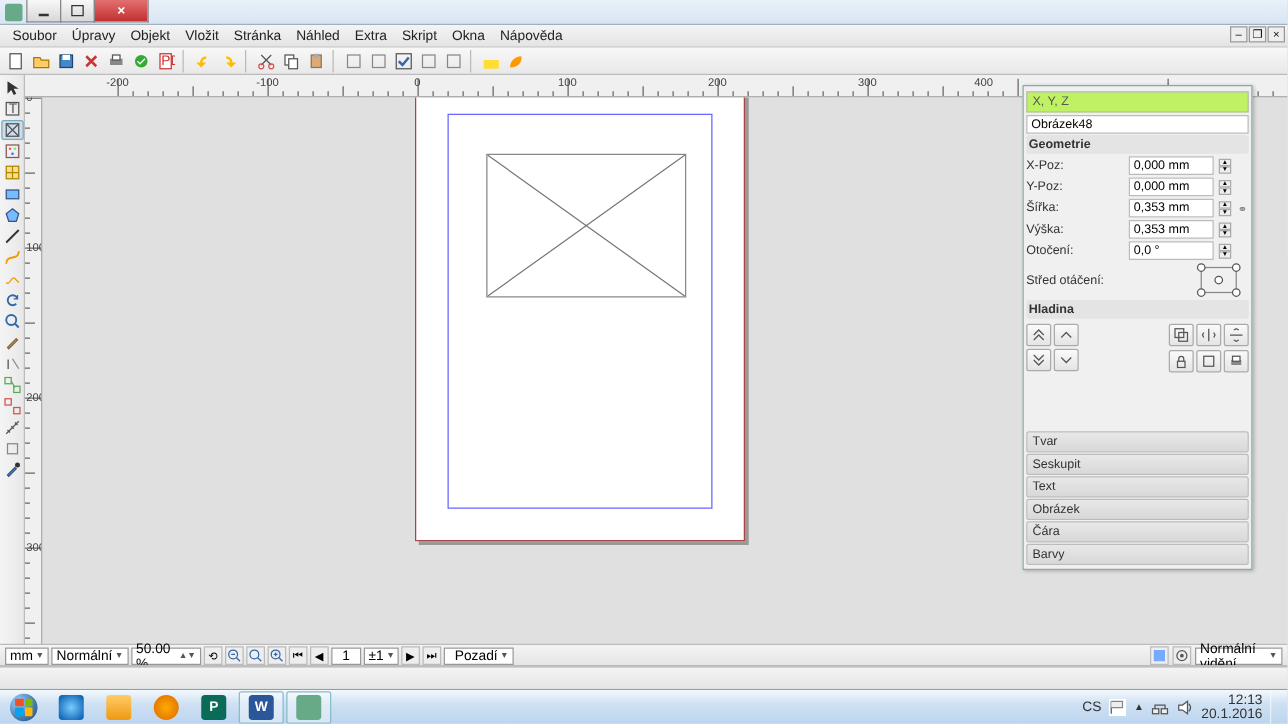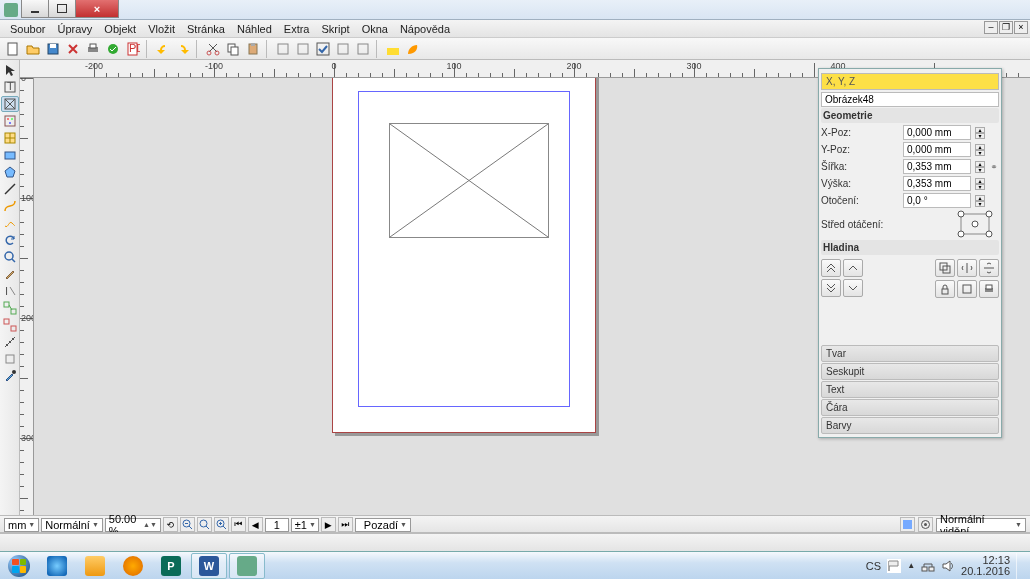--- a/index.html
+++ b/index.html
@@ -72,21 +72,21 @@
 .tray .clock{text-align:right;line-height:11px;}
 .tray .trayico{width:14px;height:14px;}
 
 
 .panel { position:absolute; right:28px; top:68px; width:184px; background:#f0f0f0; border:1px solid #8aa; box-shadow:1px 1px 3px rgba(0,0,0,0.25);}
 .panel-title{height:16px;background:linear-gradient(#e8f0f8,#d0dff0);padding:1px 4px;font-size:11px;color:#333;display:flex;align-items:center;border-bottom:1px solid #bcd;}
 .panel-title .pclose{margin-left:auto;width:12px;height:12px;border:1px solid #999;background:#eee;font-size:8px;text-align:center;line-height:10px;}
 .panel-body{padding:2px;}
 .section-hdr{background:linear-gradient(#e8e8e8,#d8d8d8);border:1px solid #bbb;padding:2px 4px;font-size:10px;color:#333;margin:1px 0;border-radius:2px;}
 .section-hdr.bold{font-weight:bold;background:#e4e4e4;border:none;padding:2px 2px;}
-.panel .xyz{border:1px solid #bbb;background:#fde047;padding:2px 4px;font-size:10px;color:#555;margin:2px 0;}
+.panel .xyz{border:1px solid #bbb;background:#bef264;padding:2px 4px;font-size:10px;color:#555;margin:2px 0;}
 .panel input[type=text]{width:100%;border:1px solid #bbb;padding:1px 3px;font-size:10px;background:#fff;}
 .field-row{display:flex;align-items:center;margin:2px 0;gap:4px;}
 .field-row .lbl{flex:1;font-size:10px;color:#333;}
 .field-row .val{width:68px;border:1px solid #bbb;background:#fff;padding:1px 3px;font-size:10px;}
 .field-row .spin{width:10px;display:flex;flex-direction:column;}
 .field-row .spin div{height:6px;border:1px solid #aaa;background:#eee;font-size:6px;text-align:center;line-height:4px;}
 .field-row .link{width:10px;font-size:9px;color:#777;text-align:center;}
 .basepoint{width:40px;height:28px;position:relative;margin-left:auto;margin-right:4px;}
 .basepoint svg{width:100%;height:100%;}
 .btn-row{display:flex;gap:2px;margin:3px 0;}
@@ -306,21 +306,21 @@
       <div class="tick" style="left: 780px; height: 14px;"></div>
       <div class="tick" style="left: 792px; height: 4px;"></div>
       <div class="tick" style="left: 804px; height: 4px;"></div>
       <div class="tick" style="left: 816px; height: 4px;"></div>
       <div class="tick" style="left: 828px; height: 4px;"></div>
       <div class="tick" style="left: 840px; height: 8px;"></div>
       <div class="tick" style="left: 852px; height: 4px;"></div>
       <div class="tick" style="left: 864px; height: 4px;"></div>
       <div class="tick" style="left: 876px; height: 4px;"></div>
       <div class="tick" style="left: 888px; height: 4px;"></div>
-      <div class="ticklabel" style="left: 804px;">400</div>
+      <div class="ticklabel" style="left: 753px;">400</div>
       <div class="tick" style="left: 900px; height: 14px;"></div>
       <div class="tick" style="left: 912px; height: 4px;"></div>
       <div class="tick" style="left: 924px; height: 4px;"></div>
       <div class="tick" style="left: 936px; height: 4px;"></div>
       <div class="tick" style="left: 948px; height: 4px;"></div>
       <div class="tick" style="left: 960px; height: 8px;"></div>
       <div class="tick" style="left: 972px; height: 4px;"></div>
       <div class="tick" style="left: 984px; height: 4px;"></div>
       <div class="ticklabel" style="left: 900px; margin-top: 12px;">500</div>
     </div>
@@ -625,20 +625,21 @@
               </svg>
             </div>
         </div>
       </div>
     </div>
 
     <div class="accordion">
       <div class="section-hdr">Tvar</div>
       <div class="section-hdr">Seskupit</div>
       <div class="section-hdr">Text</div>
+      <div class="section-hdr">Obrázek</div>
       <div class="section-hdr">Čára</div>
       <div class="section-hdr">Barvy</div>
     </div>
   </div>
 </div>
 
 <div class="statusbar1" style="bottom: 46px;">
   <div class="selbox">
       <span>mm</span>
       <span class="arrow">▼</span>
@@ -693,21 +694,21 @@
         <svg width="11" height="11">
           <rect x="1" y="1" width="9" height="9" fill="#7af"></rect>
         </svg>
       </div>
     <div class="sbtn">
         <svg width="11" height="11">
           <circle cx="5.5" cy="5.5" r="4" fill="none" stroke="#555"></circle>
           <circle cx="5.5" cy="5.5" r="1.5" fill="#555"></circle>
         </svg>
       </div>
-    <div class="selbox" style="width:90px">
+    <div class="selbox" style="width:70px">
         <span>Normální vidění</span>
         <span class="arrow">▼</span>
       </div>
   </div>
 </div>
 
 <div style="position: absolute; left: 0px; right: 0px; bottom: 28px; height: 18px; background: linear-gradient(rgb(244, 244, 244), rgb(232, 232, 232)); border-top: 1px solid rgb(204, 204, 204);"></div>
 <div class="cursorpos">
   <div style="display:flex;align-items:center">
       <div class="slider"></div>

